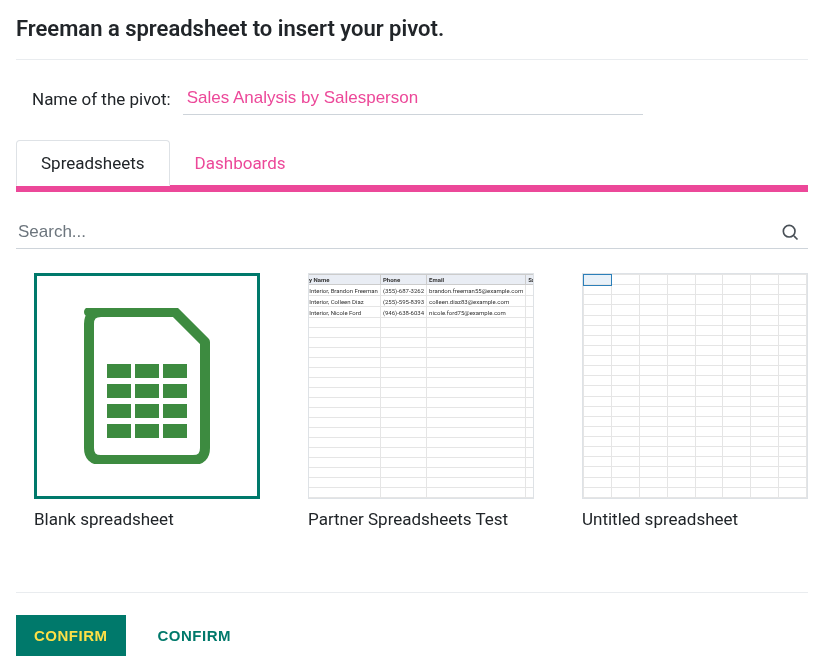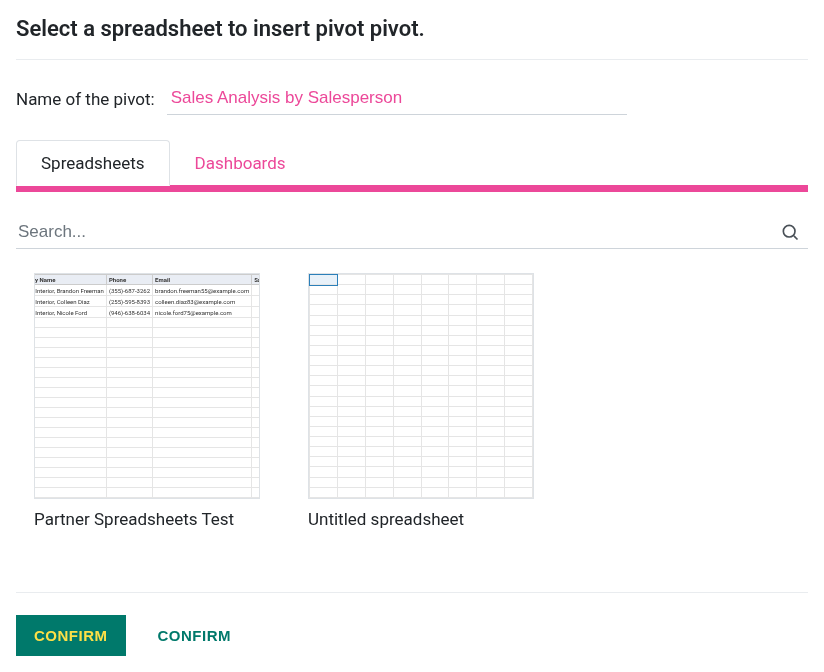--- a/index.html
+++ b/index.html
@@ -24,20 +24,21 @@
       border: none;
       border-top: 1px solid #e9ecef;
       margin: 0;
     }
     .name-row {
       display: flex;
       align-items: center;
       gap: 12px;
       margin-top: 22px;
       margin-bottom: 24px;
+      margin-left: 16px;
     }
     .name-label {
       font-size: 17px;
     }
     .name-input {
       border: none;
       border-bottom: 1px solid #ced4da;
       font-size: 17px;
       padding: 6px 4px;
       width: 460px;
@@ -194,21 +195,21 @@
       font-size: 15px;
       font-weight: 600;
       letter-spacing: 0.5px;
       cursor: pointer;
       margin-left: 10px;
     }
   </style>
 </head>
 <body>
 
-<h1 class="heading">Select a spreadsheet to insert pivot pivot.</h1>
+<h1 class="heading">Freeman a spreadsheet to insert your pivot.</h1>
 <hr class="hr">
 
 <div class="name-row">
   <label class="name-label">Name of the pivot:</label>
   <input class="name-input" type="text" value="Sales Analysis by Salesperson" style="">
 </div>
 
 <div class="tabs">
   <div class="tab active">Spreadsheets</div>
   <div class="tab">Dashboards</div>
@@ -219,20 +220,40 @@
   <span class="search-icon">
     <svg viewBox="0 0 24 24" width="20" height="20" fill="none" stroke="currentColor" stroke-width="2">
       <circle cx="11" cy="11" r="7"></circle>
       <line x1="21" y1="21" x2="16.65" y2="16.65"></line>
     </svg>
   </span>
 </div>
 
 <div class="cards">
 
+  <div class="card">
+    <div class="card-preview selected">
+      <svg class="blank-icon" viewBox="0 0 140 156">
+        <path d="M 12 4 L 98 4 L 128 34 L 128 140 Q 128 152 116 152 L 24 152 Q 12 152 12 140 L 12 16 Q 12 4 24 4 Z" fill="#fff" stroke="#3d8b40" stroke-width="10" stroke-linejoin="round"></path>
+        <rect x="30" y="56" width="24" height="14" fill="#3d8b40"></rect>
+        <rect x="58" y="56" width="24" height="14" fill="#3d8b40"></rect>
+        <rect x="86" y="56" width="24" height="14" fill="#3d8b40"></rect>
+        <rect x="30" y="76" width="24" height="14" fill="#3d8b40"></rect>
+        <rect x="58" y="76" width="24" height="14" fill="#3d8b40"></rect>
+        <rect x="86" y="76" width="24" height="14" fill="#3d8b40"></rect>
+        <rect x="30" y="96" width="24" height="14" fill="#3d8b40"></rect>
+        <rect x="58" y="96" width="24" height="14" fill="#3d8b40"></rect>
+        <rect x="86" y="96" width="24" height="14" fill="#3d8b40"></rect>
+        <rect x="30" y="116" width="24" height="14" fill="#3d8b40"></rect>
+        <rect x="58" y="116" width="24" height="14" fill="#3d8b40"></rect>
+        <rect x="86" y="116" width="24" height="14" fill="#3d8b40"></rect>
+      </svg>
+    </div>
+    <div class="card-label">Blank spreadsheet</div>
+  </div>
 
   <div class="card">
     <div class="card-preview">
       <table class="mini-table">
         <thead>
           <tr>
             <th>Display Name</th>
             <th>Phone</th>
             <th>Email</th>
             <th>Salespe</th>

